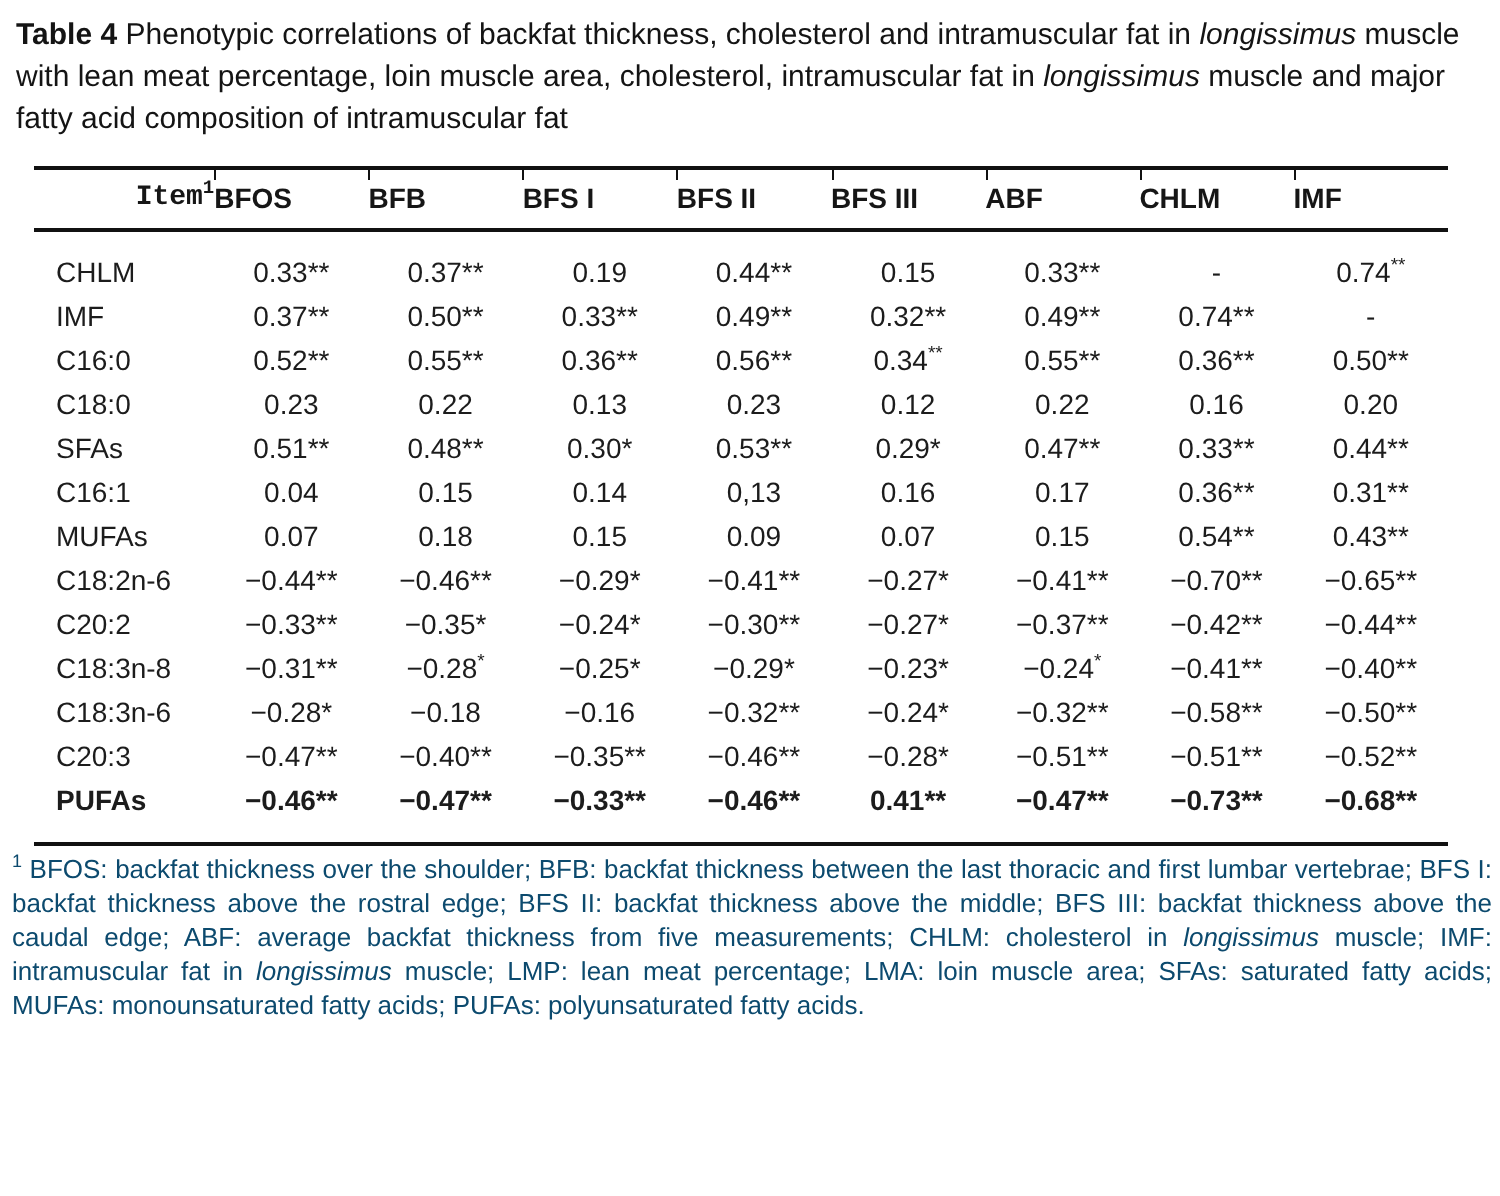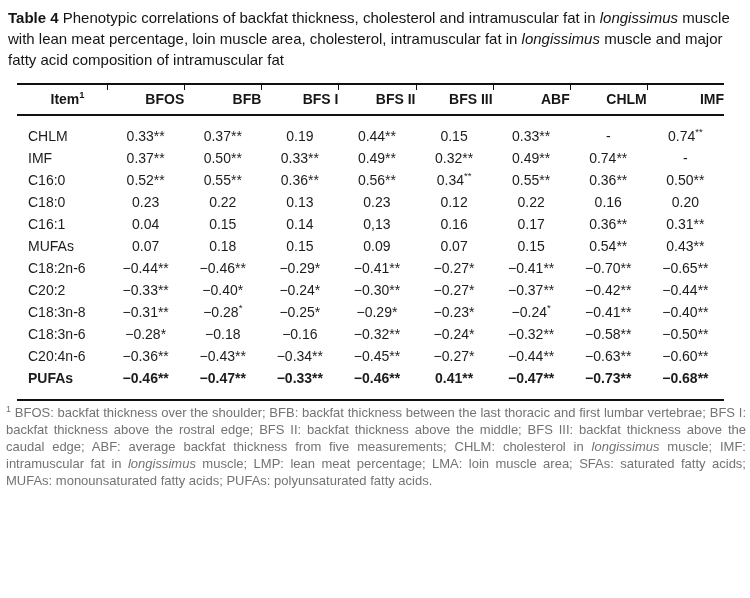--- a/index.html
+++ b/index.html
@@ -38,37 +38,38 @@
     border-top: 2px solid #111;
     border-bottom: 2px solid #111;
   }
   table.data-table col.item-col { width: 90px; }
   table.data-table col.num-col { width: 77px; }
   thead th {
     position: relative;
     font-weight: bold;
     font-size: 14px;
     color: #161616;
-    text-align: right;
+    text-align: left;
     vertical-align: middle;
     padding: 6px 0 7px 0;
     border-bottom: 2px solid #111;
     line-height: 16px;
   }
   
   thead th:not(:first-child)::before {
     content: "";
     position: absolute;
     left: 0; top: 0;
     width: 1px; height: 5px;
     background: #111;
   }
   thead th:first-child {
-    text-align: center;
+    text-align: right;
     padding-left: 11px;
+    font-family: Liberation Mono, monospace;
   }
   tbody td {
     font-size: 14px;
     color: #1c1c1c;
     text-align: center;
     height: 22px;
     line-height: 22px;
     padding: 0;
     white-space: nowrap;
   }
@@ -82,21 +83,21 @@
     font-size: 9.5px;
     line-height: 0;
     vertical-align: super;
   }
   .footnote {
     margin: 3px 5px 0 6px;
     width: 740px;
     font-size: 13px;
     line-height: 17px;
     text-align: justify;
-    color: #737373;
+    color: #0c4a6e;
   }
   .footnote sup { font-size: 9px; }
   i { font-style: italic; }
 </style>
 </head>
 <body>
 
 <div class="page">
 
   <p class="caption" id="caption"><b>Table 4 </b><span>Phenotypic correlations of backfat thickness, cholesterol and intramuscular fat in </span><i>longissimus</i><span> muscle with lean meat percentage, loin muscle area, cholesterol, intramuscular fat in </span><i>longissimus</i><span> muscle and major fatty acid composition of intramuscular fat</span></p>
@@ -166,20 +167,31 @@
             <td>0.23</td>
             <td>0.22</td>
             <td>0.13</td>
             <td>0.23</td>
             <td>0.12</td>
             <td>0.22</td>
             <td>0.16</td>
             <td>0.20</td>
           </tr>
           <tr>
+            <td>SFAs</td>
+            <td>0.51**</td>
+            <td>0.48**</td>
+            <td>0.30*</td>
+            <td>0.53**</td>
+            <td>0.29*</td>
+            <td>0.47**</td>
+            <td>0.33**</td>
+            <td>0.44**</td>
+          </tr>
+          <tr>
             <td>C16:1</td>
             <td>0.04</td>
             <td>0.15</td>
             <td>0.14</td>
             <td>0,13</td>
             <td>0.16</td>
             <td>0.17</td>
             <td>0.36**</td>
             <td>0.31**</td>
           </tr>
@@ -201,21 +213,21 @@
             <td>−0.29*</td>
             <td>−0.41**</td>
             <td>−0.27*</td>
             <td>−0.41**</td>
             <td>−0.70**</td>
             <td>−0.65**</td>
           </tr>
           <tr>
             <td>C20:2</td>
             <td>−0.33**</td>
-            <td>−0.40*</td>
+            <td>−0.35*</td>
             <td>−0.24*</td>
             <td>−0.30**</td>
             <td>−0.27*</td>
             <td>−0.37**</td>
             <td>−0.42**</td>
             <td>−0.44**</td>
           </tr>
           <tr>
             <td>C18:3n-8</td>
             <td>−0.31**</td>
@@ -232,29 +244,29 @@
             <td>−0.28*</td>
             <td>−0.18</td>
             <td>−0.16</td>
             <td>−0.32**</td>
             <td>−0.24*</td>
             <td>−0.32**</td>
             <td>−0.58**</td>
             <td>−0.50**</td>
           </tr>
           <tr>
-            <td>C20:4n-6</td>
-            <td>−0.36**</td>
-            <td>−0.43**</td>
-            <td>−0.34**</td>
-            <td>−0.45**</td>
-            <td>−0.27*</td>
-            <td>−0.44**</td>
-            <td>−0.63**</td>
-            <td>−0.60**</td>
+            <td>C20:3</td>
+            <td>−0.47**</td>
+            <td>−0.40**</td>
+            <td>−0.35**</td>
+            <td>−0.46**</td>
+            <td>−0.28*</td>
+            <td>−0.51**</td>
+            <td>−0.51**</td>
+            <td>−0.52**</td>
           </tr>
           <tr>
             <td>PUFAs</td>
             <td>−0.46**</td>
             <td>−0.47**</td>
             <td>−0.33**</td>
             <td>−0.46**</td>
             <td>0.41**</td>
             <td>−0.47**</td>
             <td>−0.73**</td>

